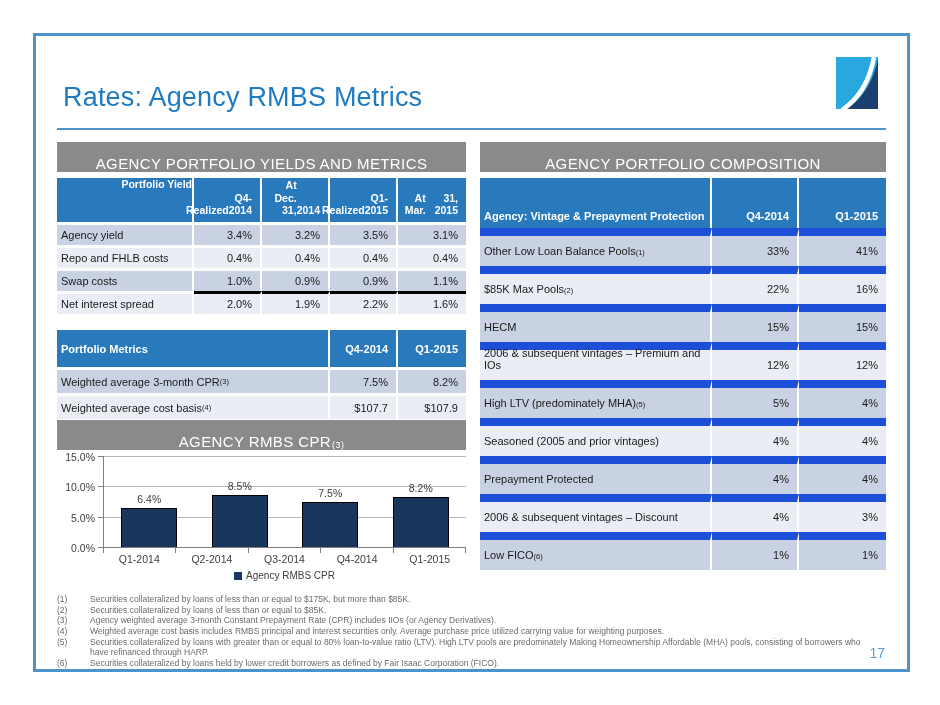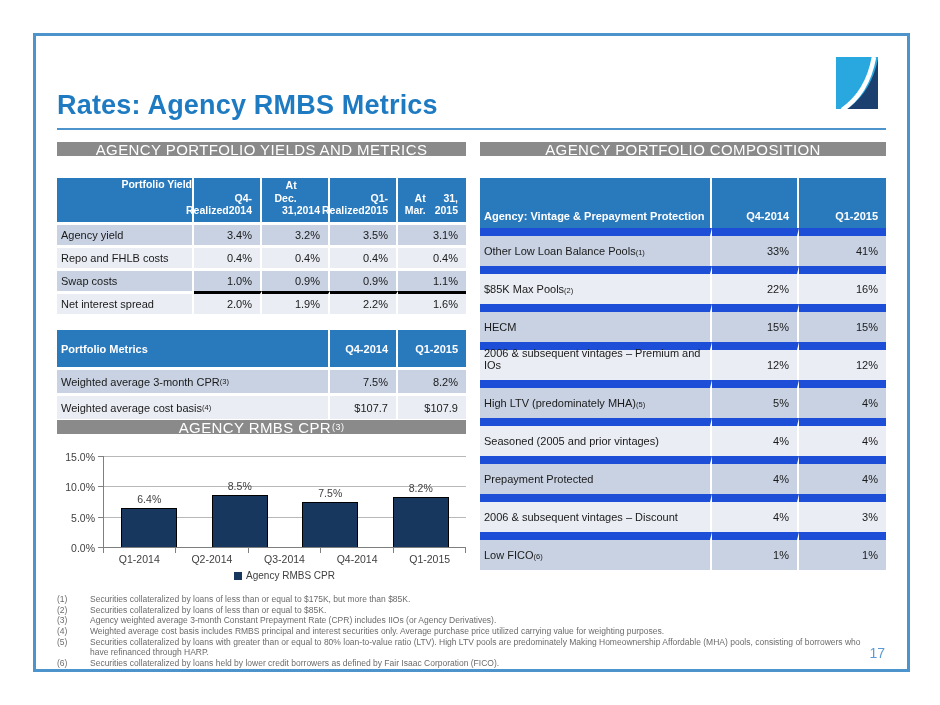--- a/index.html
+++ b/index.html
@@ -5,30 +5,30 @@
   * { margin:0; padding:0; box-sizing:border-box; }
   html,body { width:940px; height:705px; background:#ffffff; font-family:"Liberation Sans", sans-serif; }
   body { position:relative; overflow:hidden; }
 
   .slide {
     position:absolute; left:33px; top:33px; width:877px; height:639px;
     border:3px solid var(--rule_blue); background:#fff;
   }
 
   .title {
-    position:absolute; left:21px; top:46px; font-size:27px; letter-spacing:0.2px;
-    color:var(--accent_blue); font-weight:700;margin-top:8px;
+    position:absolute; left:27px; top:46px; font-size:27px; letter-spacing:0.2px;
+    color:var(--accent_blue); font-weight:400;
   }
   .title-rule { position:absolute; left:21px; top:92px; width:829px; height:2px; background:var(--rule_blue); }
 
   .logo { position:absolute; left:799px; top:20px; width:45px; height:56px; }
 
   .section-bar {
-    position:absolute; height:14px; background:var(--section_gray); color:#fff;
-    display:flex; align-items:center; justify-content:center;
+    position:absolute; height:30px; background:var(--section_gray); color:#fff;
+    display:flex; align-items:flex-end; justify-content:center;
     font-size:15px; letter-spacing:0.4px;
   }
   .section-bar sup { font-size:9px; margin-left:1px; }
   #bar-yields { left:21px; top:106px; width:409px; }
   #bar-composition { left:444px; top:106px; width:406px; }
   #bar-cpr { left:21px; top:384px; width:409px; }
 
   
   .trow { display:flex; }
   .cell { border-right:2px solid #fff; }

